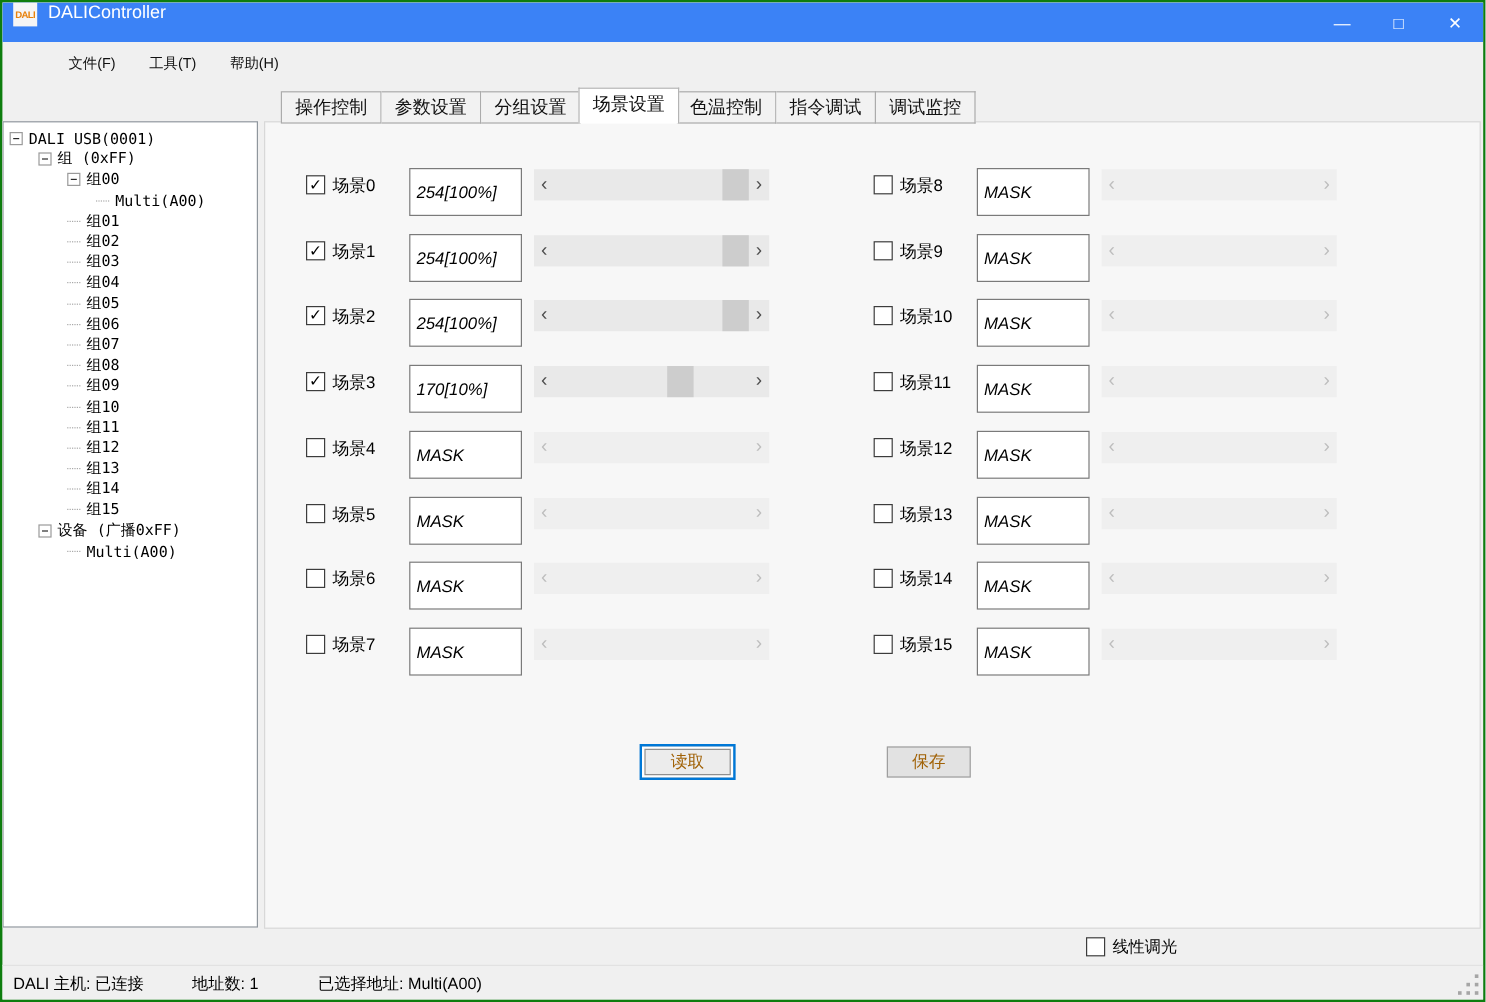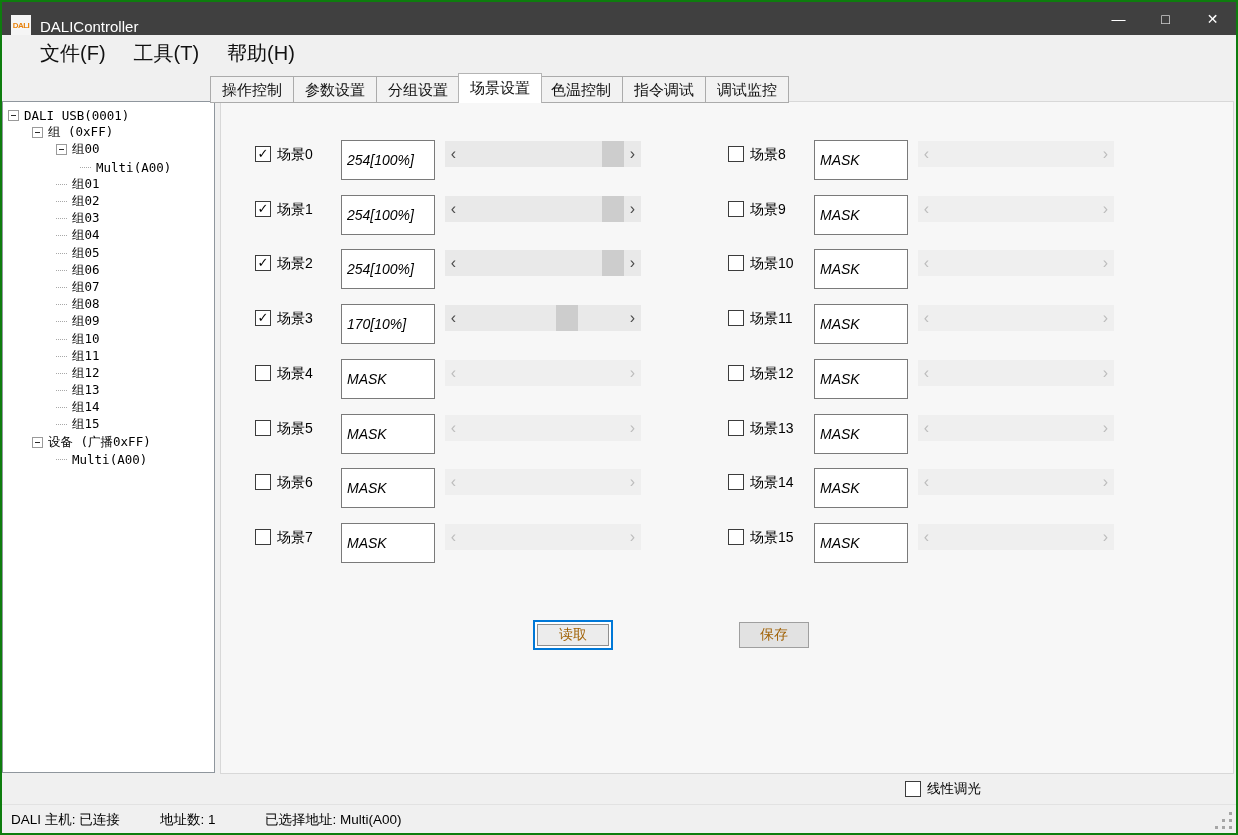--- a/index.html
+++ b/index.html
@@ -1,29 +1,29 @@
 <!DOCTYPE html>
 <html><head>
 <meta charset="utf-8">
 <style>
   html,body{margin:0;padding:0;background:#d8d8d8;font-family:"Liberation Sans",sans-serif;}
   .window{position:relative;width:1238px;height:835px;background:#f0f0f0;border:2px solid #0e7d0e;
           box-sizing:border-box;overflow:hidden;}
   
-  .titlebar{height:33px;background:#404040;display:flex;align-items:flex-end;color:#fff;}
+  .titlebar{height:33px;background:#3b82f6;display:flex;align-items:flex-start;color:#fff;}
   .app-icon{width:20px;height:20px;background:#f5f5f5;margin-left:9px;display:flex;align-items:center;
             justify-content:center;font-size:8px;font-weight:bold;color:#e8820c;flex:none;letter-spacing:-0.5px;}
   .title-text{margin-left:9px;font-size:15px;}
   .win-controls{margin-left:auto;display:flex;height:100%;}
   .win-btn{width:47px;height:100%;display:flex;align-items:center;justify-content:center;font-size:14px;cursor:default;}
   
-  .menubar{height:37px;display:flex;align-items:center;padding-left:24px;font-size:20px;color:#111;}
+  .menubar{height:37px;display:flex;align-items:center;padding-left:24px;font-size:12px;color:#111;margin-left:17px;}
   .menu-item{padding:6px 14px;cursor:default;}
   
-  .tabstrip{position:absolute;left:208px;top:71px;display:flex;align-items:flex-end;z-index:3;}
+  .tabstrip{position:absolute;left:232px;top:71px;display:flex;align-items:flex-end;z-index:3;}
   .tab{height:25px;line-height:25px;padding:0 11px;font-size:15px;background:#f2f2f2;
        border:1px solid #ababab;border-left:none;color:#111;cursor:default;white-space:nowrap;}
   .tab:first-child{border-left:1px solid #ababab;}
   .tab.active{background:#fff;height:29px;line-height:27px;border:1px solid #b4b4b4;border-bottom:none;
        margin:0 -2px;position:relative;z-index:4;}
   
   .treepanel{position:absolute;left:0;top:99px;width:213px;height:672px;background:#fff;
        border:1px solid #8f969d;box-sizing:border-box;padding-top:5px;overflow:hidden;
        font-family:"DejaVu Sans Mono",monospace;font-size:12.5px;color:#000;}
   .tree-row{height:17.2px;display:flex;align-items:center;white-space:nowrap;cursor:default;}

